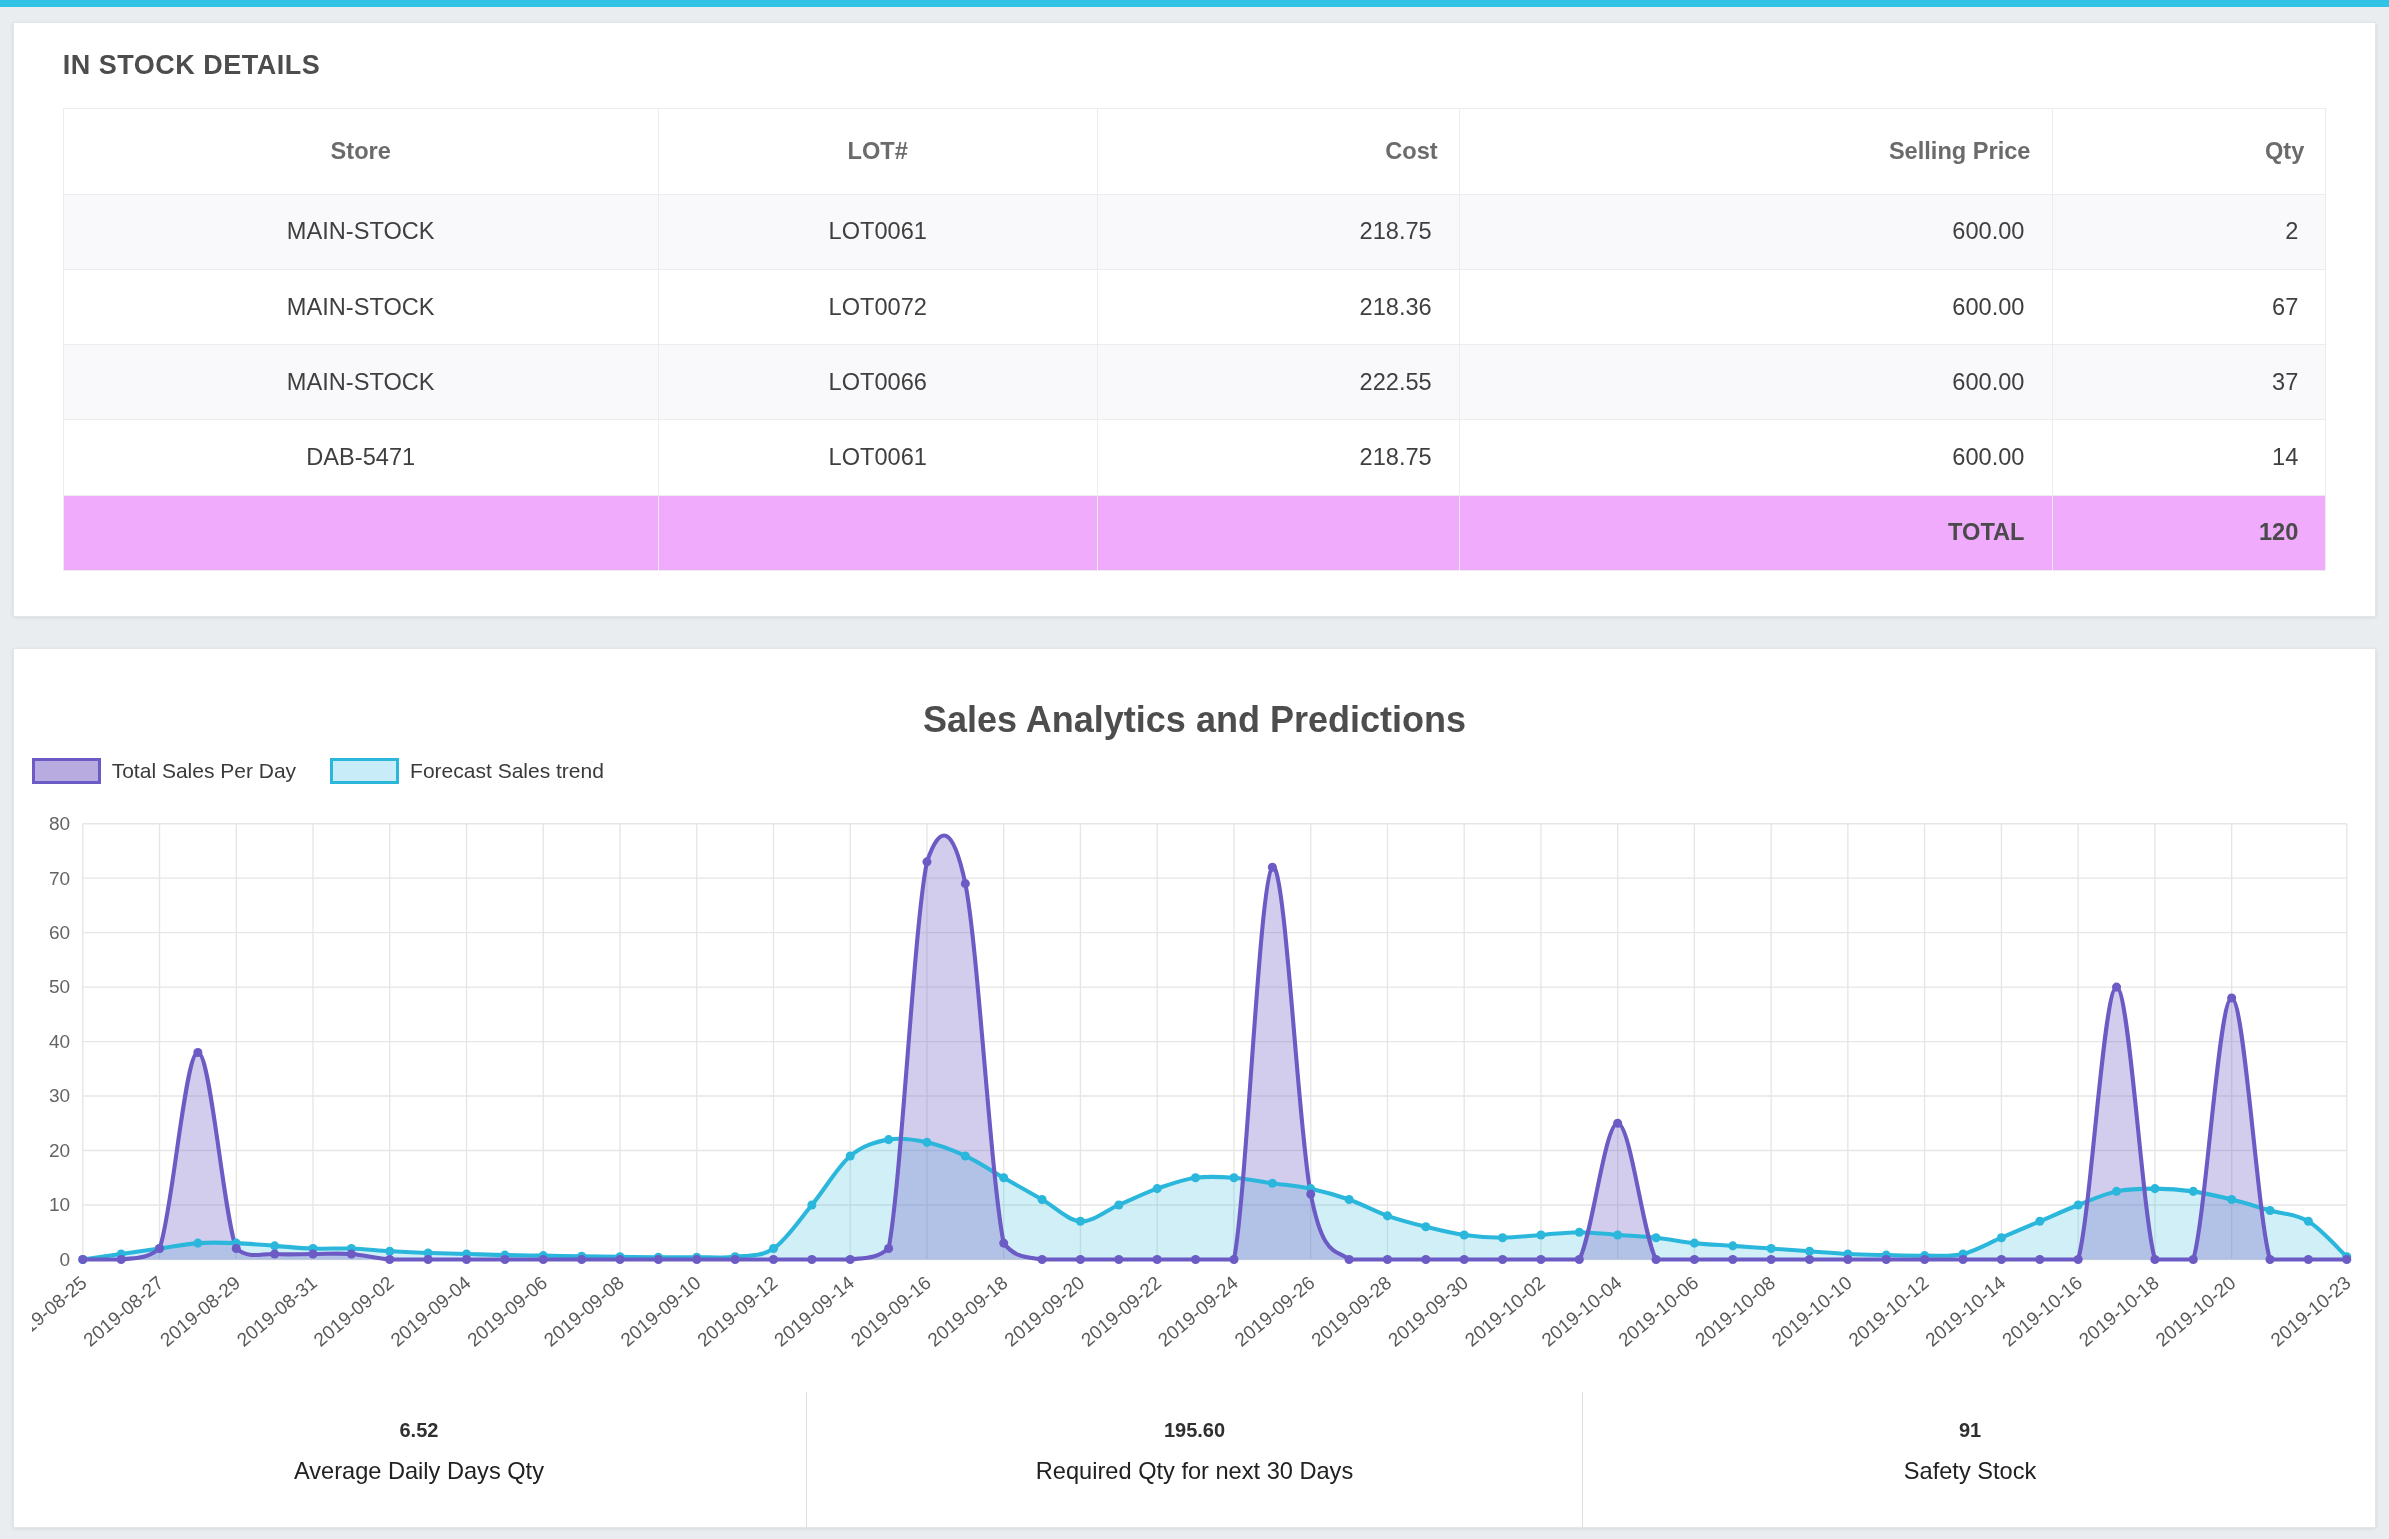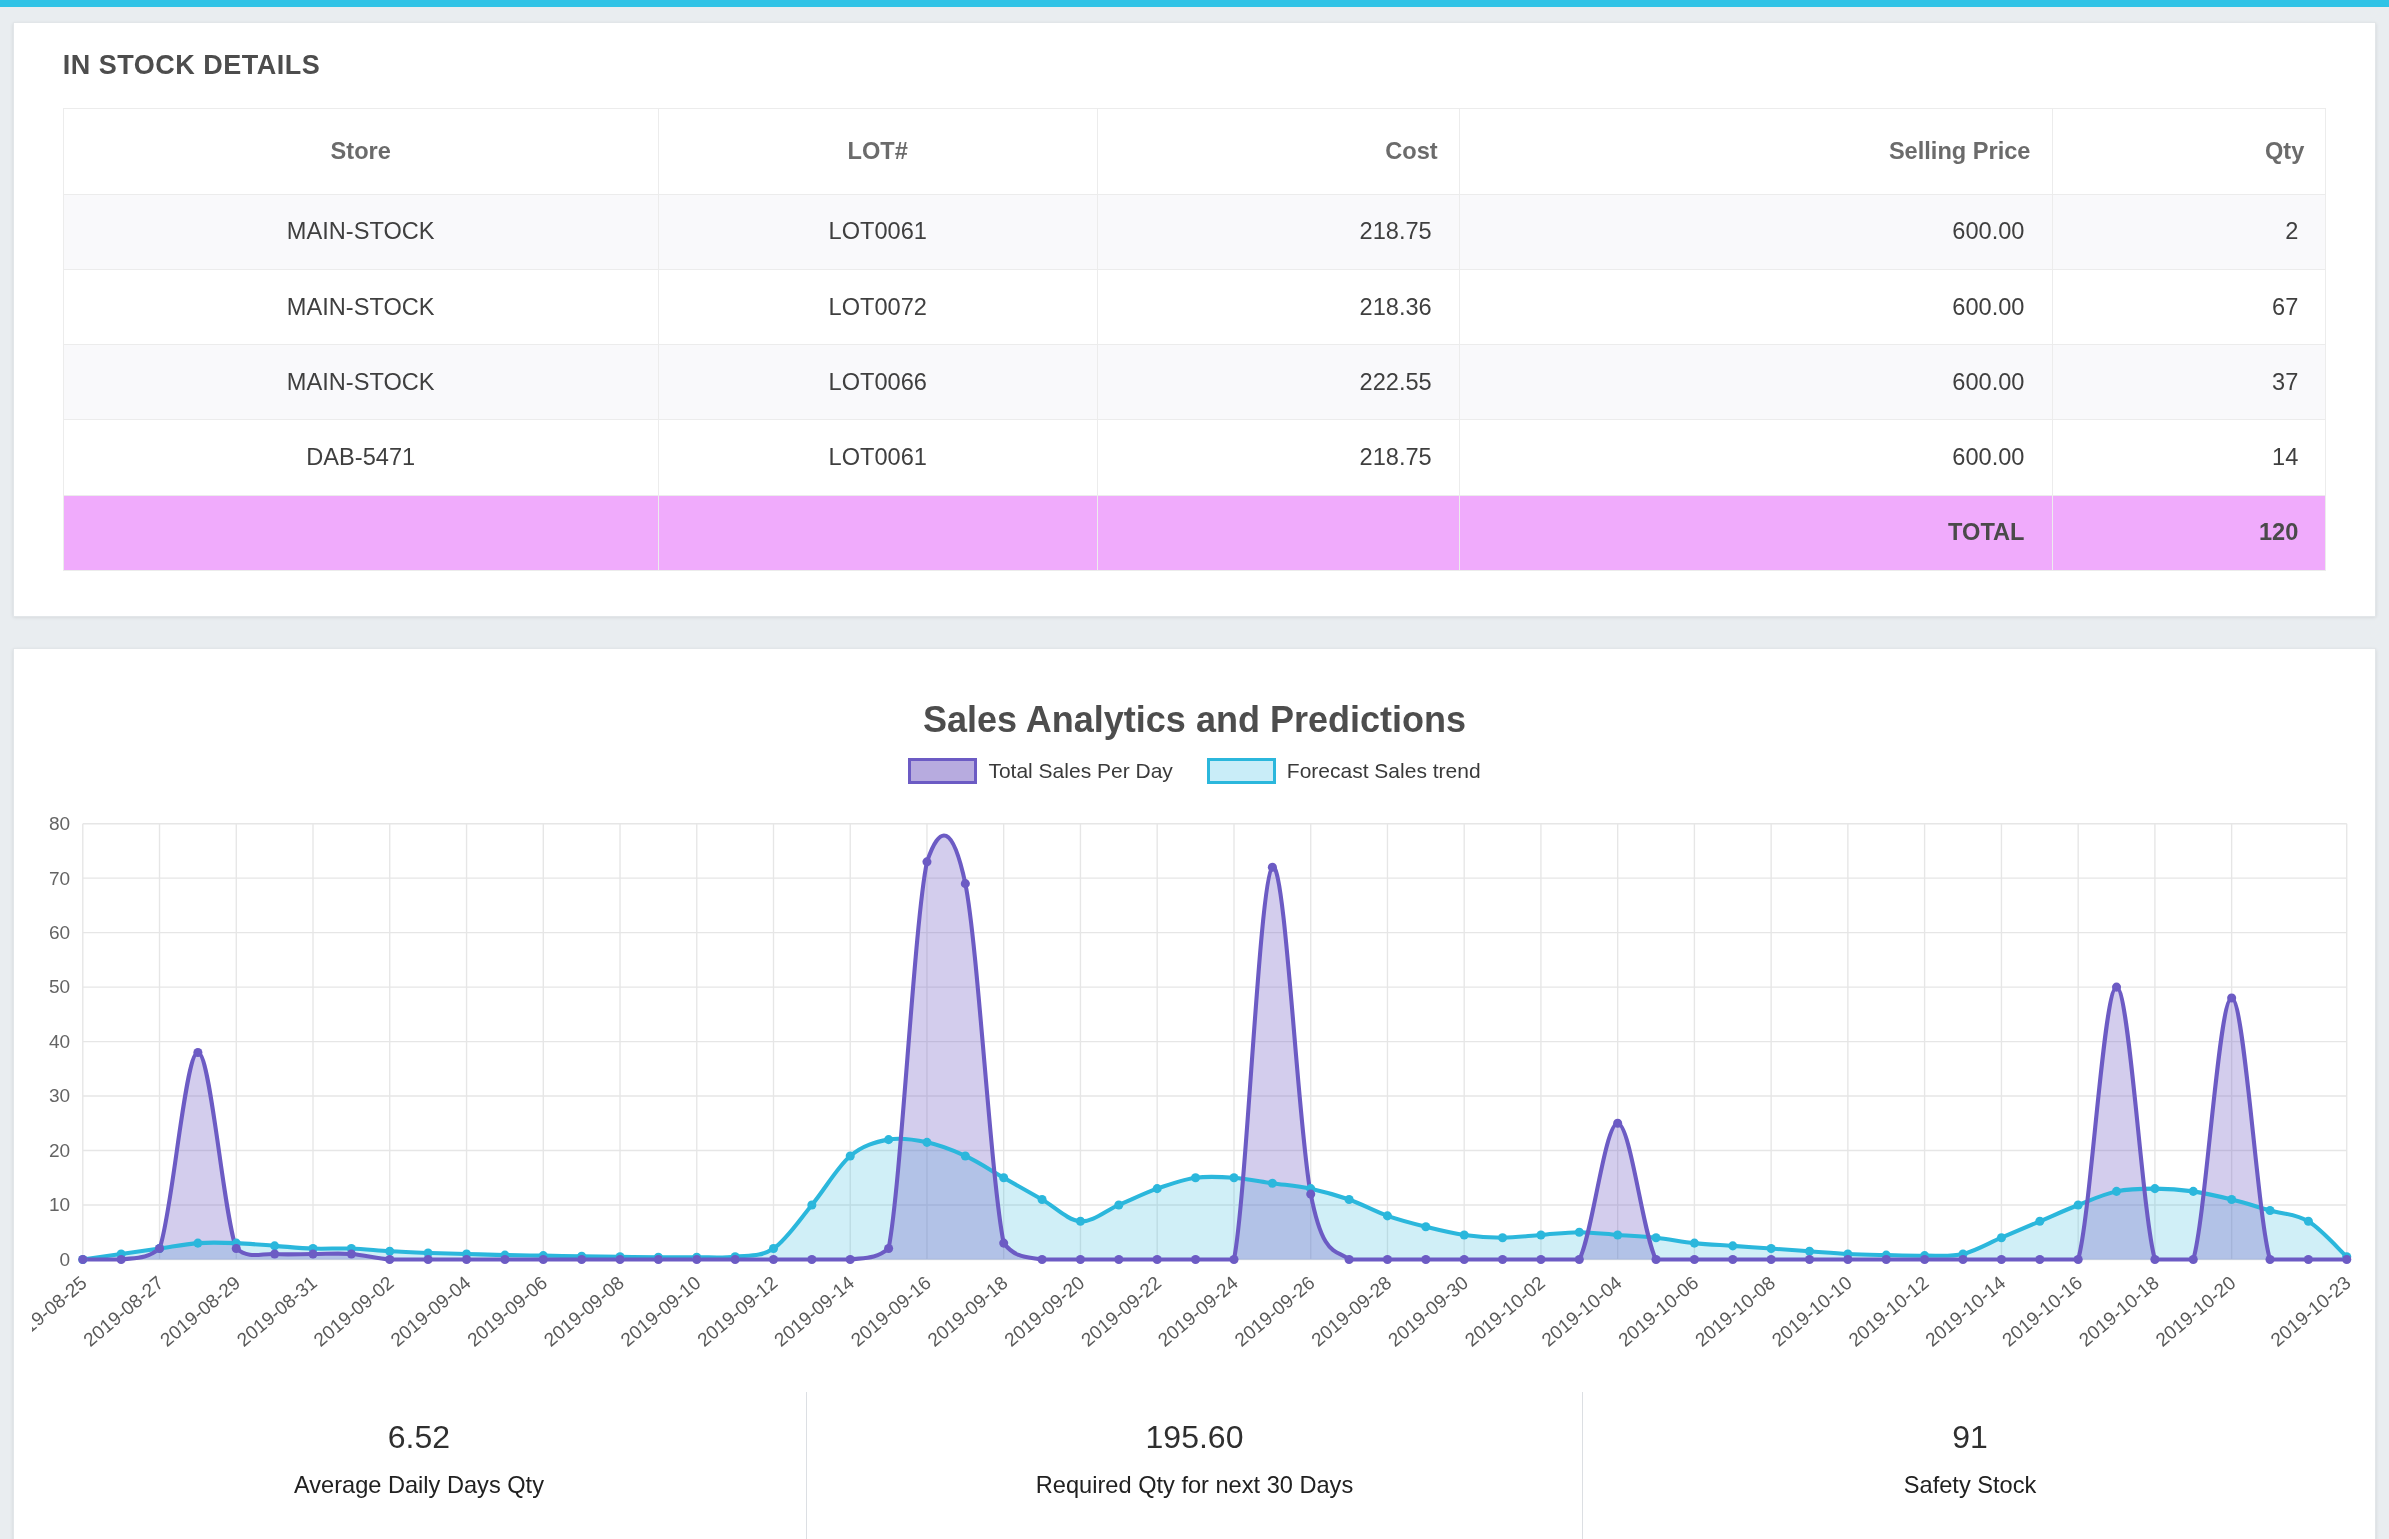--- a/index.html
+++ b/index.html
@@ -53,35 +53,35 @@
   .card2 { margin-top:31px; padding:27px 18px 0; }
   .card2-title {
     text-align:center;
     font-size:36px;
     font-weight:bold;
     color:#4d4d4d;
     margin-top:23.6px;
   }
   .legend {
     display:flex;
-    justify-content:center;
+    justify-content:flex-start;
     align-items:center;
     gap:34px;
     margin-top:12.7px;
     height:33px;
   }
   .legend-item { display:flex; align-items:center; gap:11px; cursor:pointer; }
   .legend-swatch { width:69px; height:26px; border:3.6px solid transparent; }
   .legend-label { font-size:21px; color:#3a3a3a; }
   #chart-svg { display:block; width:100%; height:581px; margin-top:23.6px; }
 
   .stats { display:flex; }
   .stat { flex:1; text-align:center; padding:27px 0 42px; }
   .stat + .stat { border-left:0.9px solid #dcdfe3; }
-  .stat-value { font-size:32px; font-weight:normal; color:#2f2f2f; }
+  .stat-value { font-size:20px; font-weight:bold; color:#2f2f2f; }
   .stat-label { font-size:23.6px; color:#212121; margin-top:16.3px; }
 </style>
 </head>
 <body>
 
 <div class="top-accent"></div>
 
 <div class="card card1">
   <div class="card-title">IN STOCK DETAILS</div>
   <table>

